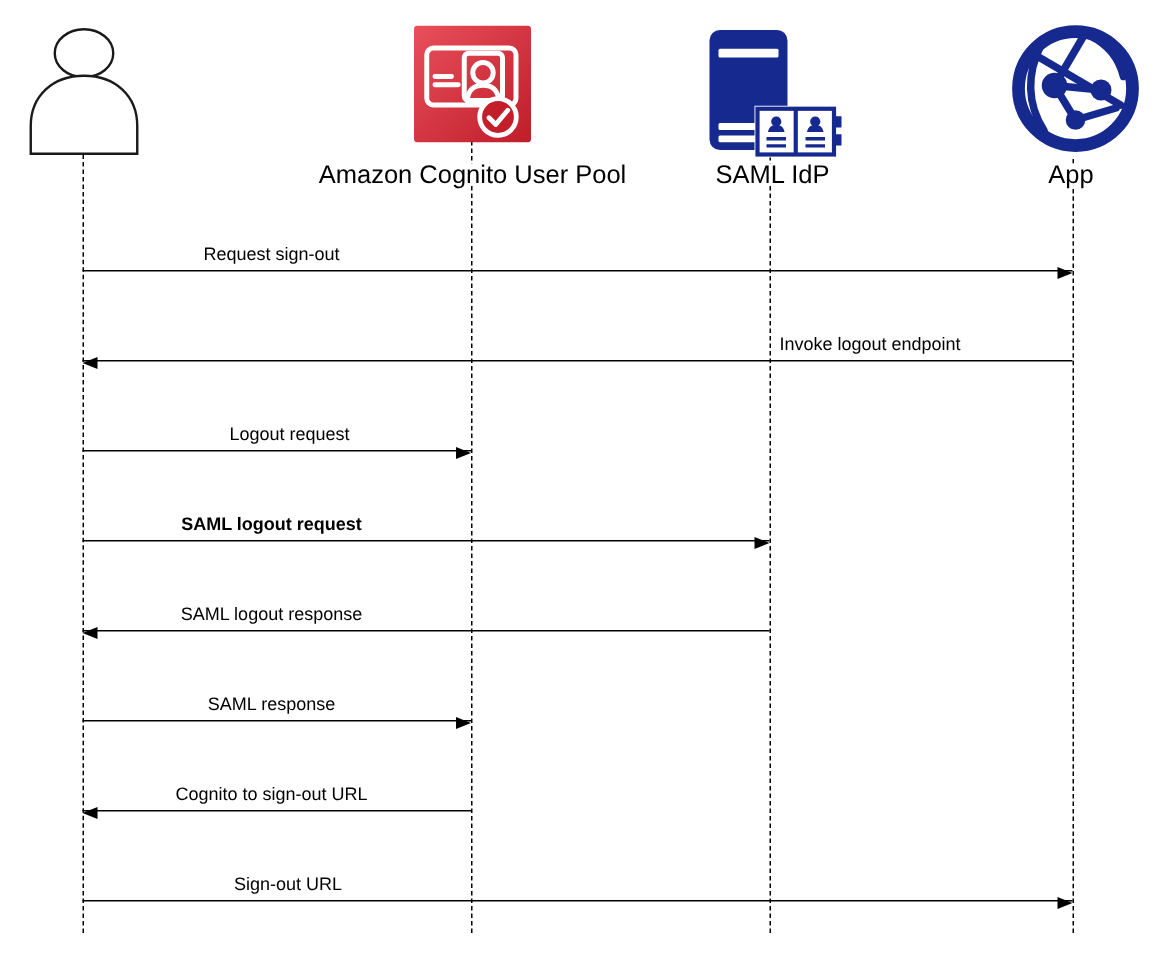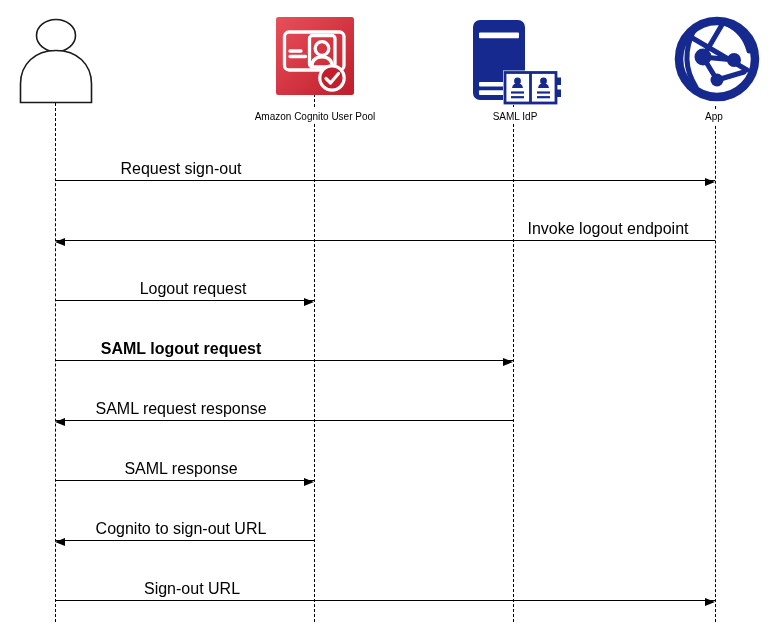--- a/index.html
+++ b/index.html
@@ -4,29 +4,29 @@
 <style>
   html,body{margin:0;padding:0;background:#ffffff;}
   #canvas{
     position:relative;width:775px;height:642px;background:#ffffff;
     font-family:"Liberation Sans", sans-serif;color:#000;overflow:hidden;
   }
   .lifeline{position:absolute;width:0;border-left:1.2px dashed #000;}
   .icon-abs{position:absolute;}
   .actor-label{
     position:absolute;transform:translateX(-50%);background:#fff;
-    font-size:10px;line-height:15px;white-space:nowrap;padding:0 2px;text-align:center;
+    font-size:17px;line-height:15px;white-space:nowrap;padding:0 2px;text-align:center;
   }
   .msg-line{position:absolute;height:0;border-top:1.5px solid #000;}
   .ah{position:absolute;width:0;height:0;border-top:4px solid transparent;border-bottom:4px solid transparent;}
   .ah-r{right:0;top:-3.5px;border-left:10px solid #000;}
   .ah-l{left:0;top:-3.5px;border-right:10px solid #000;}
   .msg-label{
     position:absolute;transform:translateX(-50%);background:#fff;
-    font-size:16px;line-height:14px;white-space:nowrap;padding:0 3px;text-align:center;
+    font-size:12px;line-height:14px;white-space:nowrap;padding:0 3px;text-align:center;
   }
 </style>
 </head>
 <body>
 
 <div id="canvas">
 
   <div class="lifeline" style="left:55px;top:103px;height:519px;"></div>
   <div class="lifeline" style="left:314px;top:94px;height:528px;"></div>
   <div class="lifeline" style="left:513px;top:104px;height:518px;"></div>
@@ -101,36 +101,36 @@
 
   <div class="actor-label" style="left:315px;top:109px;">Amazon Cognito User Pool</div>
   <div class="actor-label" style="left:515px;top:109px;">SAML IdP</div>
   <div class="actor-label" style="left:714px;top:109px;">App</div>
 
   <div class="msg-label" style="left:181px;top:162px;">Request sign-out</div>
   <div class="msg-line" style="left:55px;top:180px;width:660px;">
     <span class="ah ah-r"></span>
   </div>
 
-  <div class="msg-label" style="left:608px;top:222px;text-align:center;">Invoke logout endpoint</div>
+  <div class="msg-label" style="left:580px;top:222px;text-align:center;">Invoke logout endpoint</div>
   <div class="msg-line" style="left:55px;top:240px;width:660px;">
     <span class="ah ah-l"></span>
   </div>
 
   <div class="msg-label" style="left:193px;top:282px;">Logout request</div>
   <div class="msg-line" style="left:55px;top:300px;width:259px;">
     <span class="ah ah-r"></span>
   </div>
 
   <div class="msg-label" style="left:181px;top:342px;font-weight:bold;">SAML logout request</div>
   <div class="msg-line" style="left:55px;top:360px;width:458px;">
     <span class="ah ah-r"></span>
   </div>
 
-  <div class="msg-label" style="left:181px;top:402px;">SAML request response</div>
+  <div class="msg-label" style="left:181px;top:402px;">SAML logout response</div>
   <div class="msg-line" style="left:55px;top:420px;width:458px;">
     <span class="ah ah-l"></span>
   </div>
 
   <div class="msg-label" style="left:181px;top:462px;">SAML response</div>
   <div class="msg-line" style="left:55px;top:480px;width:259px;">
     <span class="ah ah-r"></span>
   </div>
 
   <div class="msg-label" style="left:181px;top:522px;">Cognito to sign-out URL</div>

